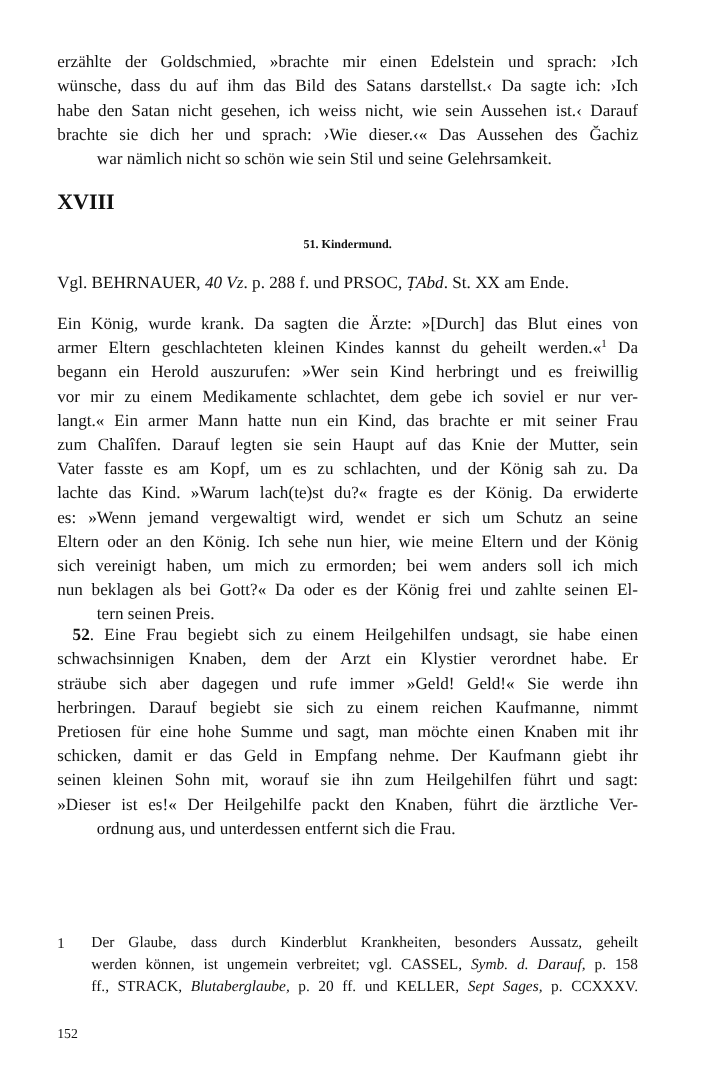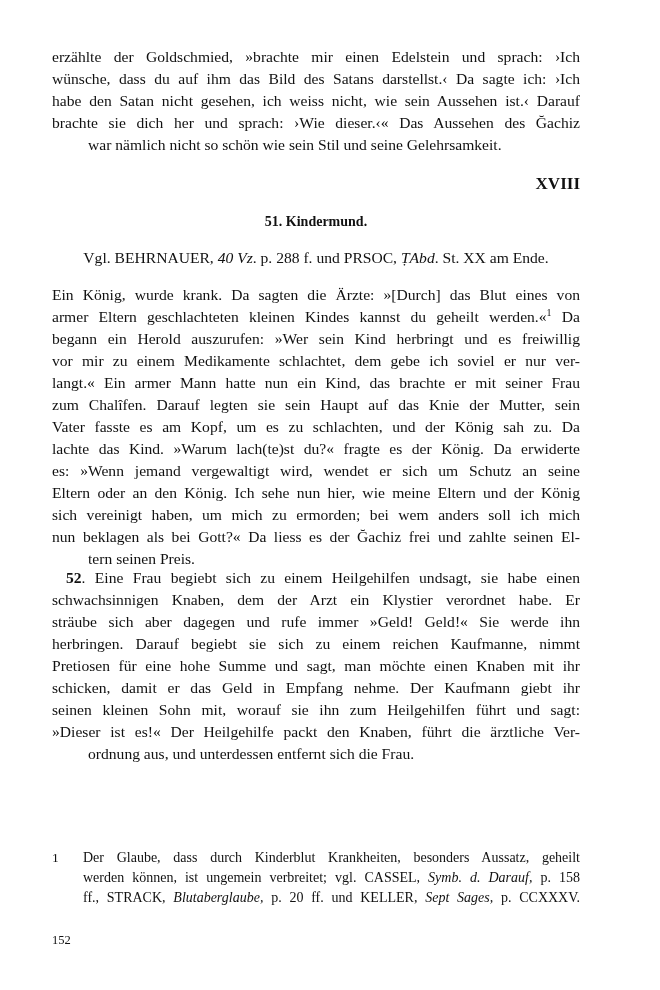--- a/index.html
+++ b/index.html
@@ -2,25 +2,25 @@
 <html><head>
 <meta charset="utf-8">
 <style>
   html, body { margin: 0; padding: 0; background: #ffffff; }
   body { width: 660px; height: 990px; position: relative; overflow: hidden;
          font-family: "Liberation Serif", "DejaVu Serif", serif; color: #111; }
   .line { display: block; height: 22px; line-height: 22px; font-size: 15.6px;
           white-space: nowrap; text-align: justify; text-align-last: justify; }
   .line.last { text-align-last: left; margin-left: 36px; }
   .h-roman { position: absolute; top: 173px; left: 52px; width: 528px; font-weight: bold;
-             font-size: 17px; text-align: right; line-height: 22px; }
+             font-size: 20px; text-align: left; line-height: 22px; }
   .h-title { position: absolute; top: 211px; left: 52px; width: 528px; font-weight: bold;
-             font-size: 14px; text-align: center; line-height: 22px; }
+             font-size: 11px; text-align: center; line-height: 22px; }
   .cite { position: absolute; top: 247px; left: 52px; width: 528px; font-size: 15.6px;
-          text-align: center; line-height: 22px; }
+          line-height: 22px; }
   .block { position: absolute; left: 52px; width: 528px; }
   .b1 { top: 46px; }
   .b2 { top: 284px; }
   .b3 { top: 567px; }
   .indent { padding-left: 14px; box-sizing: border-box; }
   sup { font-size: 10px; line-height: 0; vertical-align: 6px; }
   .footnotes { position: absolute; left: 52px; top: 848px; width: 528px; }
   .fn-num { position: absolute; left: 0; top: 0; font-size: 13.5px; line-height: 20px; }
   .fn-text { position: absolute; left: 31px; top: 0; width: 497px; }
   .fn-line { display: block; height: 20px; line-height: 20px; font-size: 14px; white-space: nowrap;
@@ -51,21 +51,21 @@
   <span class="line"><span>armer Eltern geschlachteten kleinen Kindes kannst du geheilt werden.«</span><sup>1</sup><span> Da</span></span>
   <span class="line">begann ein Herold auszurufen: »Wer sein Kind herbringt und es freiwillig</span>
   <span class="line">vor mir zu einem Medikamente schlachtet, dem gebe ich soviel er nur ver-</span>
   <span class="line">langt.« Ein armer Mann hatte nun ein Kind, das brachte er mit seiner Frau</span>
   <span class="line">zum Chalîfen. Darauf legten sie sein Haupt auf das Knie der Mutter, sein</span>
   <span class="line">Vater fasste es am Kopf, um es zu schlachten, und der König sah zu. Da</span>
   <span class="line">lachte das Kind. »Warum lach(te)st du?« fragte es der König. Da erwiderte</span>
   <span class="line">es: »Wenn jemand vergewaltigt wird, wendet er sich um Schutz an seine</span>
   <span class="line">Eltern oder an den König. Ich sehe nun hier, wie meine Eltern und der König</span>
   <span class="line">sich vereinigt haben, um mich zu ermorden; bei wem anders soll ich mich</span>
-  <span class="line">nun beklagen als bei Gott?« Da liess es der Ğachiz frei und zahlte seinen El-</span>
+  <span class="line">nun beklagen als bei Gott?« Da oder es der König frei und zahlte seinen El-</span>
   <span class="line last">tern seinen Preis.</span>
 </div>
 
 <div class="block b3">
   <span class="line indent"><b>52</b><span>. Eine Frau begiebt sich zu einem Heilgehilfen undsagt, sie habe einen</span></span>
   <span class="line">schwachsinnigen Knaben, dem der Arzt ein Klystier verordnet habe. Er</span>
   <span class="line">sträube sich aber dagegen und rufe immer »Geld! Geld!« Sie werde ihn</span>
   <span class="line">herbringen. Darauf begiebt sie sich zu einem reichen Kaufmanne, nimmt</span>
   <span class="line">Pretiosen für eine hohe Summe und sagt, man möchte einen Knaben mit ihr</span>
   <span class="line">schicken, damit er das Geld in Empfang nehme. Der Kaufmann giebt ihr</span>

